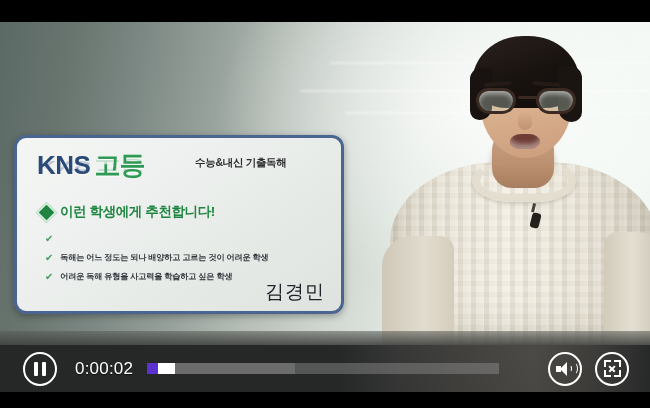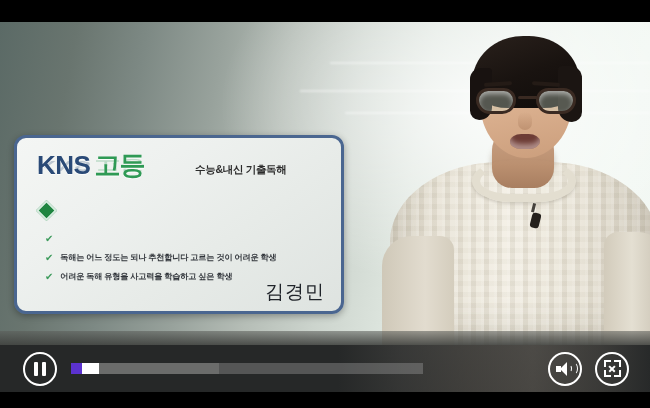--- a/index.html
+++ b/index.html
@@ -232,21 +232,21 @@
     display: flex; align-items: baseline; gap: 4px;
     transform: scaleY(-0.55);
     transform-origin: top left;
     opacity: 0.26;
     filter: blur(0.4px);
     pointer-events: none;
   }
   .logo-reflect .logo-kns, .logo-reflect .logo-go { text-shadow: none; }
 
   .slide-subtitle {
-    position: absolute; left: 178px; top: 25px;
+    position: absolute; left: 178px; top: 18px;
     font-size: 10.5px; font-weight: 700;
     color: #2b2b2b; letter-spacing: -0.3px;
     white-space: nowrap;
     text-align: center;
   }
 
   .slide-heading {
     position: absolute; left: 22px; top: 65px;
     font-size: 13.5px; font-weight: 700;
     color: #1f8540; letter-spacing: -0.4px;
@@ -452,29 +452,30 @@
 
         <div class="logo-row">
           <span class="logo-kns">KNS</span>
           <span class="logo-go">고등</span>
         </div>
 
         <div class="slide-subtitle">수능&amp;내신 기출독해</div>
 
         <div class="slide-heading">
           <span class="diamond-icon"></span>
+          <span>이런 학생에게 추천합니다!</span>
         </div>
 
         <ul class="bullets">
           <li>
             <span class="check-icon">✔</span>
           </li>
           <li>
             <span class="check-icon">✔</span>
-            <span>독해는 어느 정도는 되나 추천합니다 고르는 것이 어려운 학생</span>
+            <span>독해는 어느 정도는 되나 배양하고 고르는 것이 어려운 학생</span>
           </li>
           <li>
             <span class="check-icon">✔</span>
             <span>어려운 독해 유형을 사고력을 학습하고 싶은 학생</span>
           </li>
         </ul>
 
         <div class="presenter-name">김경민</div>
 
       </div>
@@ -484,20 +485,21 @@
 
   <div class="controls">
 
     <div class="ctrl-btn btn-pause">
       <span class="pause-glyph">
         <span></span>
           <span></span>
       </span>
     </div>
 
+    <div class="time-label">0:00:02</div>
 
     <div class="progress-track">
       <div class="progress-ahead" style="left: 8%; width: 34%;"></div>
       <div class="progress-buffered" style="width: 8%; background: rgb(255, 255, 255);"></div>
       <div class="progress-played" style="width: 3%; background: rgb(91, 50, 207);"></div>
     </div>
 
     <div class="ctrl-right">
       <div class="ctrl-btn">
         <span class="speaker">

